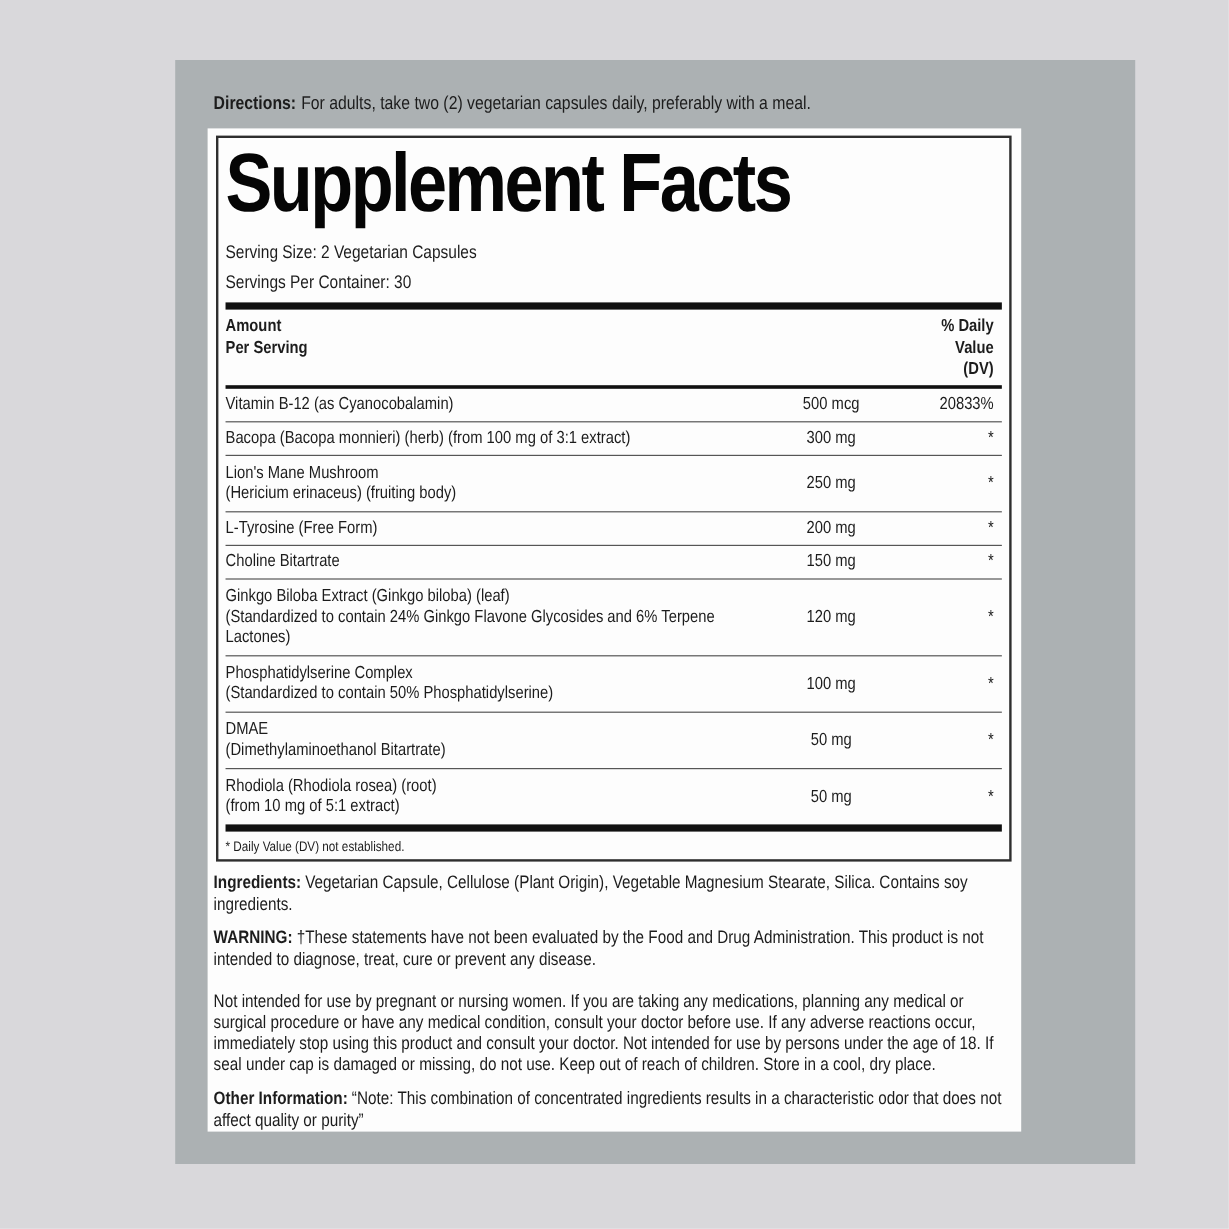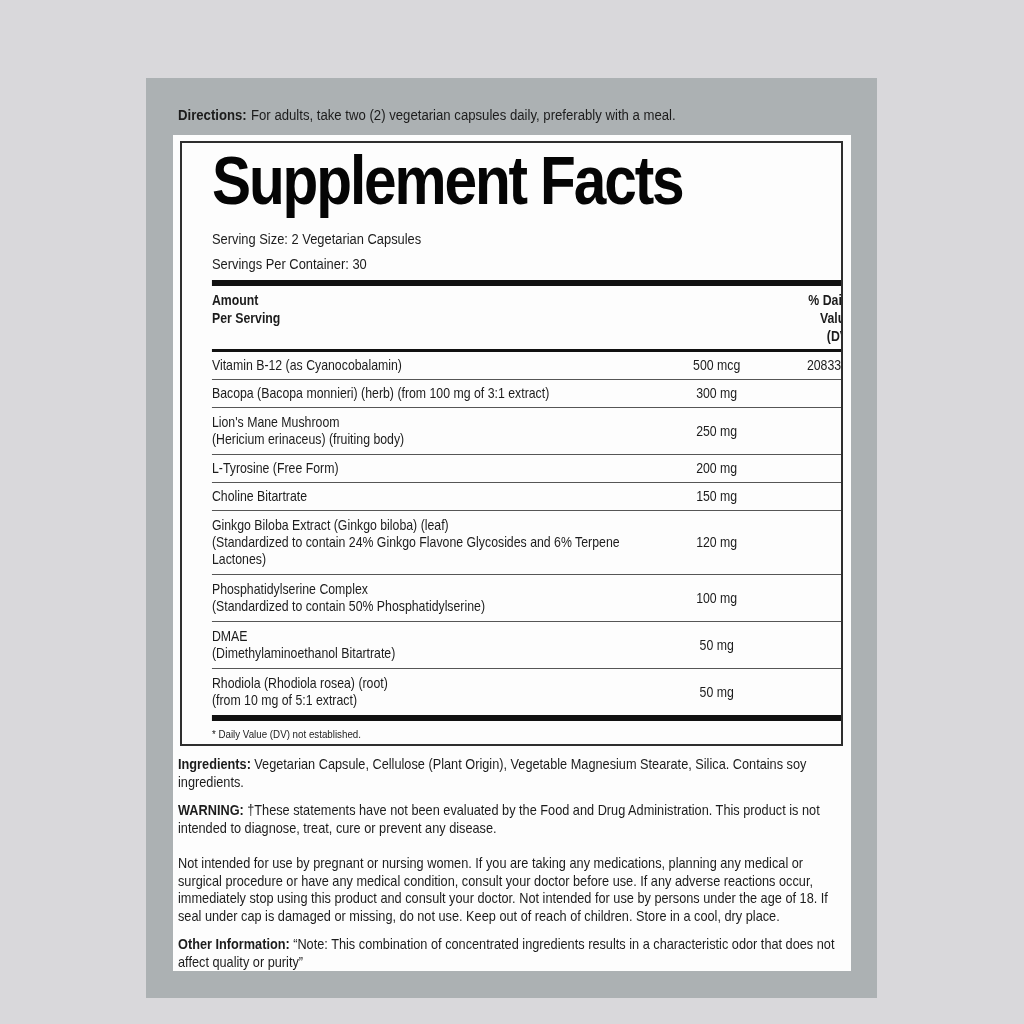--- a/index.html
+++ b/index.html
@@ -6,23 +6,22 @@
   body {
     width: 1024px; height: 1024px;
     background: var(--page_bg, #d9d8db);
     font-family: "Liberation Sans", sans-serif;
     color: var(--text, #1c1c1c);
     position: relative;
     overflow: hidden;
   }
   .panel {
     position: absolute; left: 146px; top: 50px;
-    width: 731px; height: 920px;
+    width: 800px; height: 920px;
     background: var(--panel_bg, #acb1b3);
-    margin-top: 28px;
   }
   .condensed {
     transform: scaleX(0.849);
     transform-origin: left top;
   }
   .directions {
     position: absolute; left: 32px; top: 27px;
     width: 782px;
     font-size: 15.5px; line-height: 19px;
     white-space: nowrap;
@@ -33,21 +32,20 @@
     width: 678px; height: 836px;
     background: var(--box_bg, #fdfdfd);
   }
   .facts-border {
     position: absolute; left: 7px; top: 6px;
     width: 663px; height: 605px;
     border: 2px solid #2e2e2e;
     box-sizing: border-box;
     overflow: hidden;
     background: var(--box_bg, #fdfdfd);
-    padding-left: 24px;
   }
   .scale-wrap {
     width: 776px;
     transform: scaleX(0.849);
     transform-origin: left top;
     padding: 0 7px;
     box-sizing: border-box;
   }
   .title {
     font-weight: bold;

